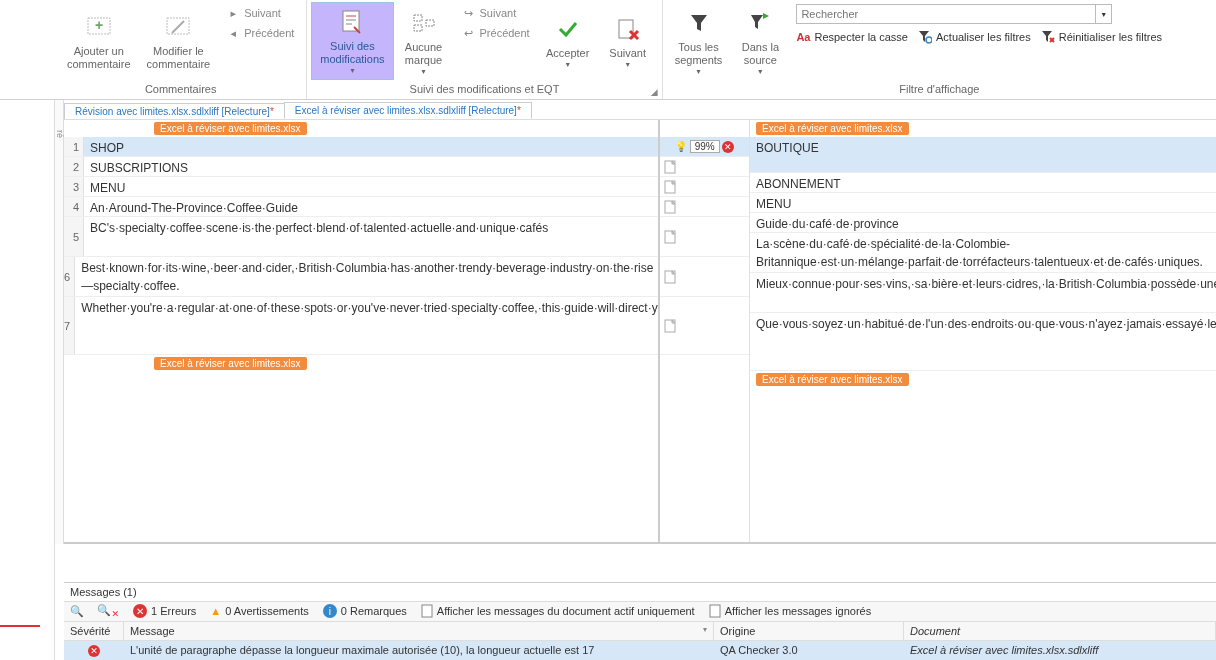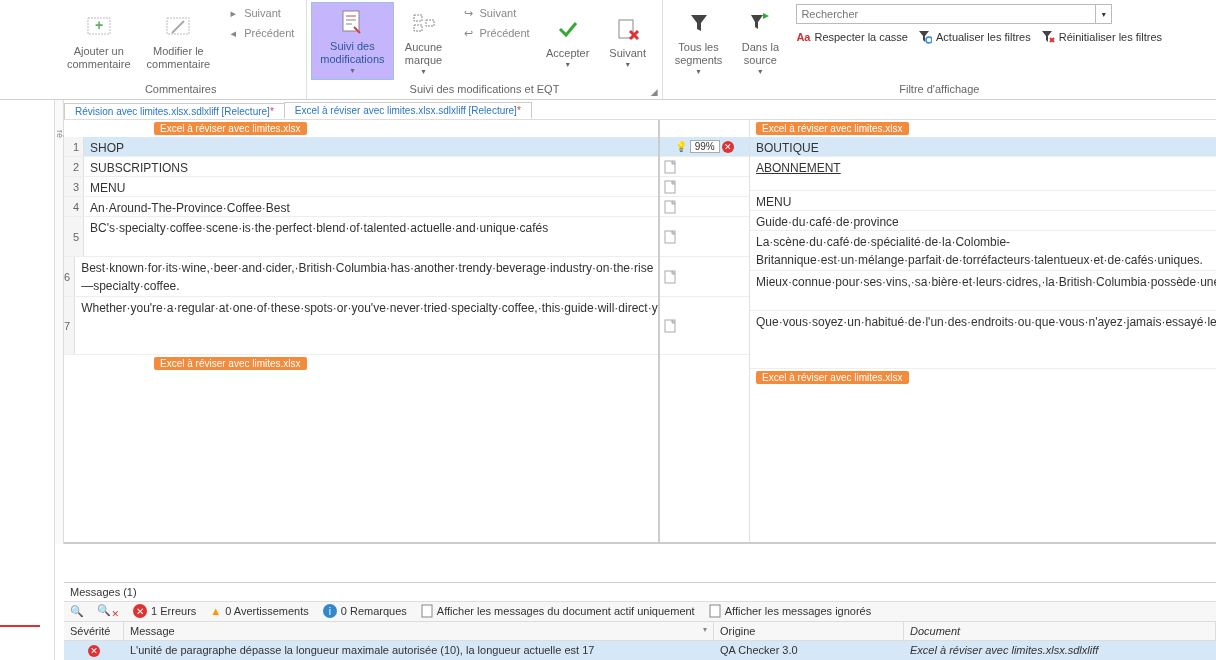--- a/index.html
+++ b/index.html
@@ -241,21 +241,21 @@
         <div class="row" style="height: 20px;">
           <div class="rownum">2</div>
           <div class="cell">SUBSCRIPTIONS</div>
         </div>
         <div class="row" style="height: 20px;">
           <div class="rownum">3</div>
           <div class="cell">MENU</div>
         </div>
         <div class="row" style="height: 20px;">
           <div class="rownum">4</div>
-          <div class="cell">An·Around-The-Province·Coffee·Best</div>
+          <div class="cell">An·Around-The-Province·Coffee·Guide</div>
         </div>
         <div class="row" style="height: 40px;">
           <div class="rownum">5</div>
           <div class="cell">BC's·specialty·coffee·scene·is·the·perfect·blend·of·talented·actuelle·and·unique·cafés</div>
         </div>
         <div class="row" style="height: 40px;">
           <div class="rownum">6</div>
           <div class="cell">Best·known·for·its·wine,·beer·and·cider,·British·Columbia·has·another·trendy·beverage·industry·on·the·rise—specialty·coffee.</div>
         </div>
         <div class="row" style="height: 58px;">
@@ -321,24 +321,24 @@
               <rect x="1" y="1" width="10" height="12" fill="#fff" stroke="#aaa"></rect>
               <path d="M8 1 L11 4 L8 4 Z" fill="#ddd" stroke="#aaa"></path>
             </svg>
           </div>
         </div>
       </div>
   </div>
   <div class="pane target">
     <div><span class="file-tag right">Excel à réviser avec limites.xlsx</span></div>
     <div id="tgt-rows">
-        <div class="row sel" style="height: 20px;">
+        <div class="row sel" style="height: 36px;">
           <div class="cell">BOUTIQUE</div>
         </div>
-        <div class="row" style="height: 34px; text-decoration: underline;">
+        <div class="row" style="height: 20px;">
           <div class="cell">ABONNEMENT</div>
         </div>
         <div class="row" style="height: 20px;">
           <div class="cell">MENU</div>
         </div>
         <div class="row" style="height: 20px;">
           <div class="cell">Guide·du·café·de·province</div>
         </div>
         <div class="row" style="height: 40px;">
           <div class="cell">La·scène·du·café·de·spécialité·de·la·Colombie-Britannique·est·un·mélange·parfait·de·torréfacteurs·talentueux·et·de·cafés·uniques.</div>

